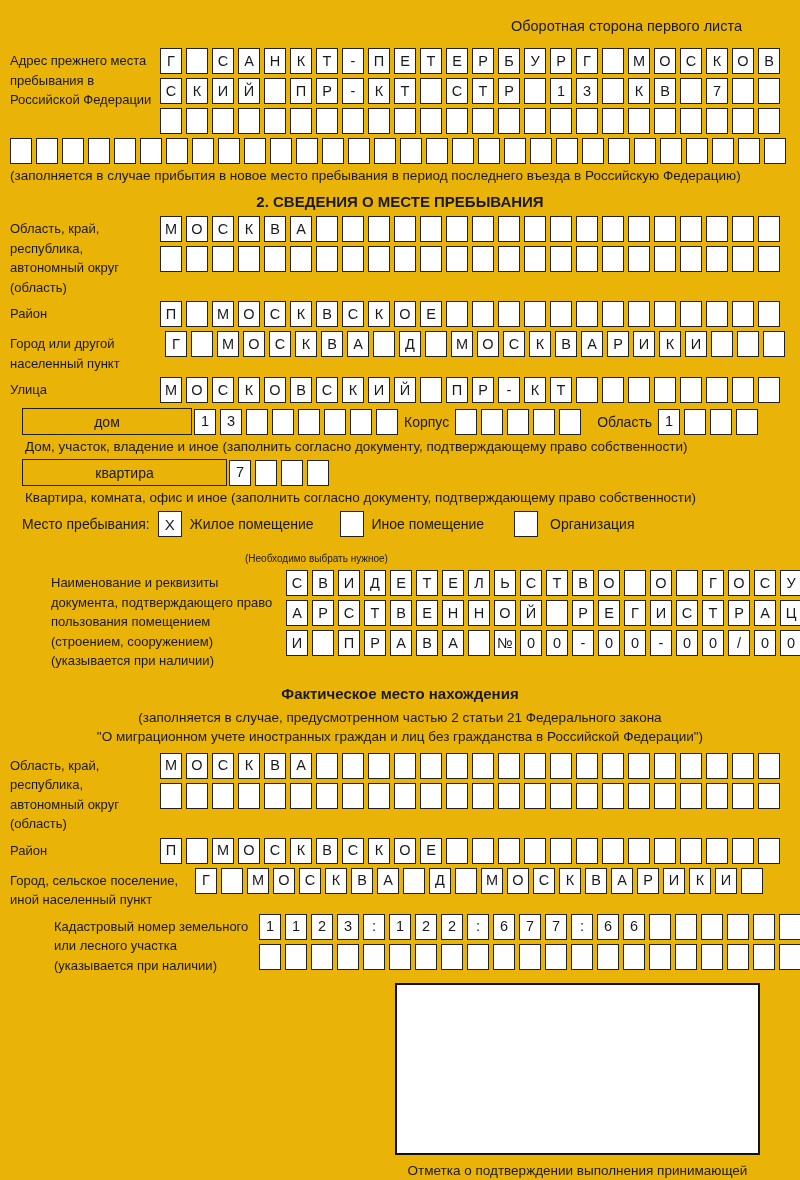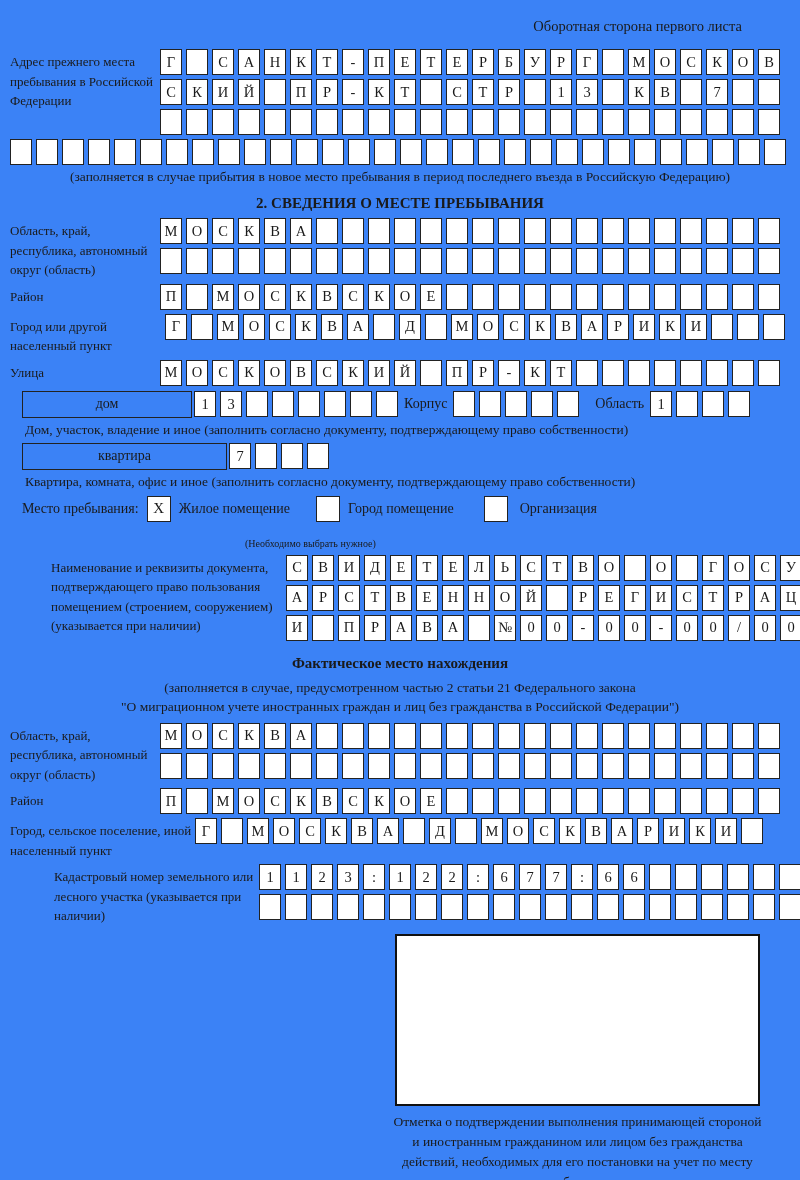--- a/index.html
+++ b/index.html
@@ -1,23 +1,23 @@
 <!DOCTYPE html>
 <html><head>
 <meta charset="utf-8">
 <style>
   html,body{margin:0;padding:0;background:#ffffff;}
   .page{
     position:relative;
     width:800px;height:1180px;
     box-sizing:border-box;
     padding:10px 10px 0 10px;
-    background:#3b82f6;
+    background:#eab308;
     color:#1a1a1a;
-    font-family:Liberation Serif, serif;
+    font-family:Liberation Sans, sans-serif;
     overflow:hidden;
   }
   .top-note{ text-align:right; padding-right:48px; font-size:14.5px; margin-top:8px; }
   .field{ display:flex; align-items:flex-start; margin-top:4px; }
   .f-label{ flex-shrink:0; font-size:13px; line-height:1.5; padding-top:3px; }
   .w150{ width:150px; }
   .w135{ width:135px; }
   .w235{ width:235px;margin-left:41px; }
   .w205{ width:205px;margin-left:44px; }
   .w185{ width:185px; }
@@ -26,21 +26,21 @@
   .cell{
     box-sizing:border-box;
     width:22px; height:26px;
     border:1.6px solid #222;
     display:inline-flex; align-items:center; justify-content:center;
     font-size:14.5px; line-height:1; background:#fff;
     flex-shrink:0;
   }
   .fullrow{ margin-top:4px; }
   .caption{ font-size:13.5px; margin-top:4px; }
-  .center{ text-align:center; }
+  .center{ }
   .ml15{ margin-left:15px; }
   .heading{ text-align:center; font-weight:bold; font-size:15px; margin:10px 0 6px 0; }
   .indent20{ margin-left:20px; }
   .houserow{ display:flex; align-items:center; margin-top:5px; margin-left:12px; gap:2px; }
   .widebox{
     box-sizing:border-box; height:27px; border:1.7px solid #222;
     display:flex; align-items:center; justify-content:center; font-size:14px;
     flex-shrink:0;
   }
   .wb-house{ width:170px; }
@@ -376,21 +376,21 @@
         <span class="cell"></span>
       </div>
   </div>
   <div class="caption ml15">Квартира, комната, офис и иное (заполнить согласно документу, подтверждающему право собственности)</div>
 
   <div class="checkrow">
     <span>Место пребывания:</span>
     <span class="cell chk">X</span>
     <span>Жилое помещение</span>
     <span class="cell chk sp2"></span>
-    <span>Город помещение</span>
+    <span>Иное помещение</span>
     <span class="cell chk sp3"></span>
     <span class="sp1">Организация</span>
   </div>
   <div class="need-note">(Необходимо выбрать нужное)</div>
 
   <div class="field" style="margin-top:6px;">
     <div class="f-label w235">Наименование и реквизиты документа, подтверждающего право пользования помещением (строением, сооружением) (указывается при наличии)</div>
     <div class="rows">
       <div class="cellrow">
           <span class="cell">С</span>

